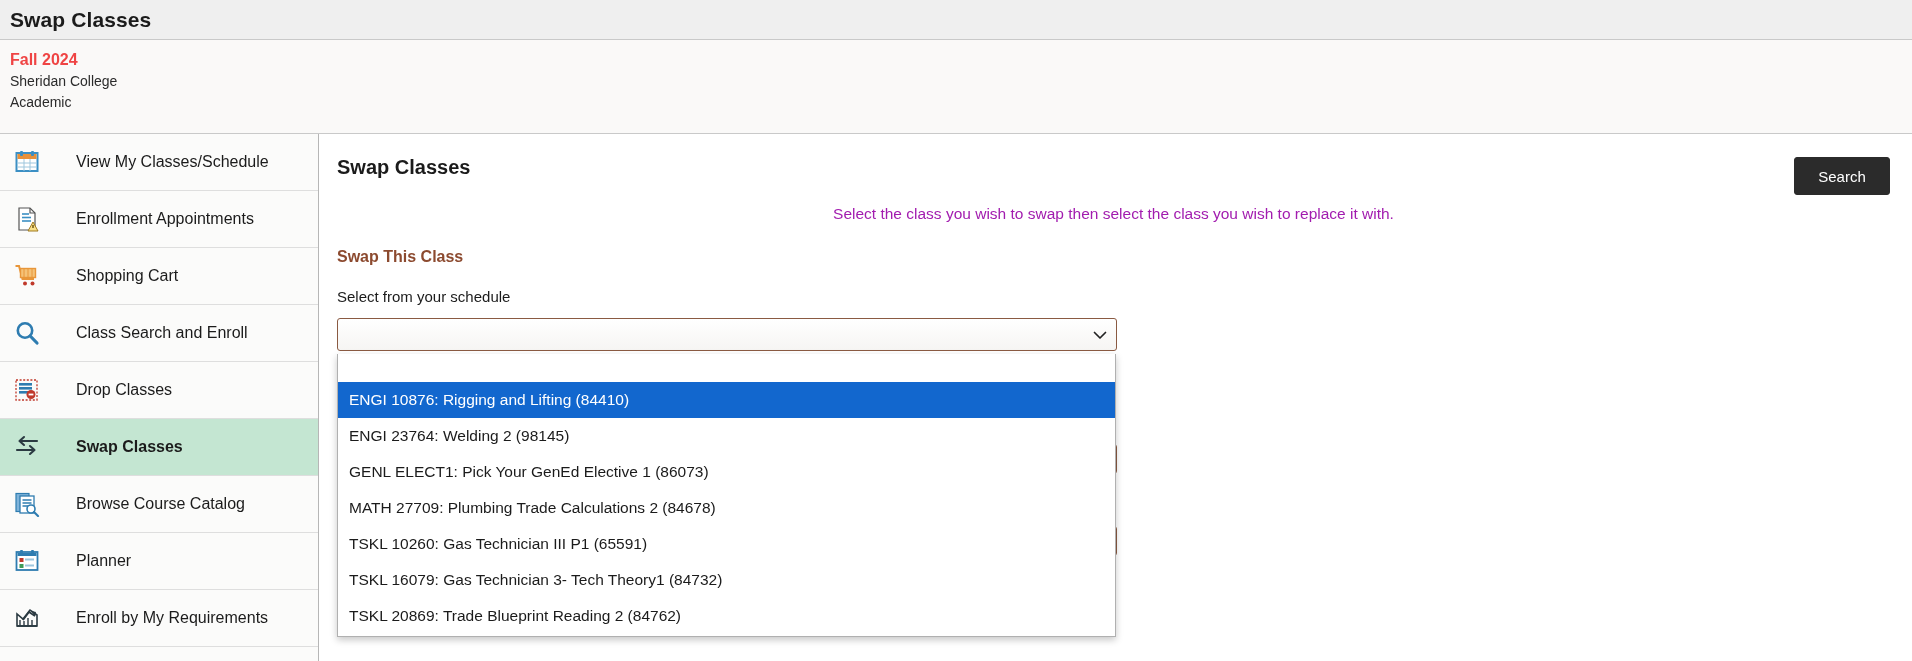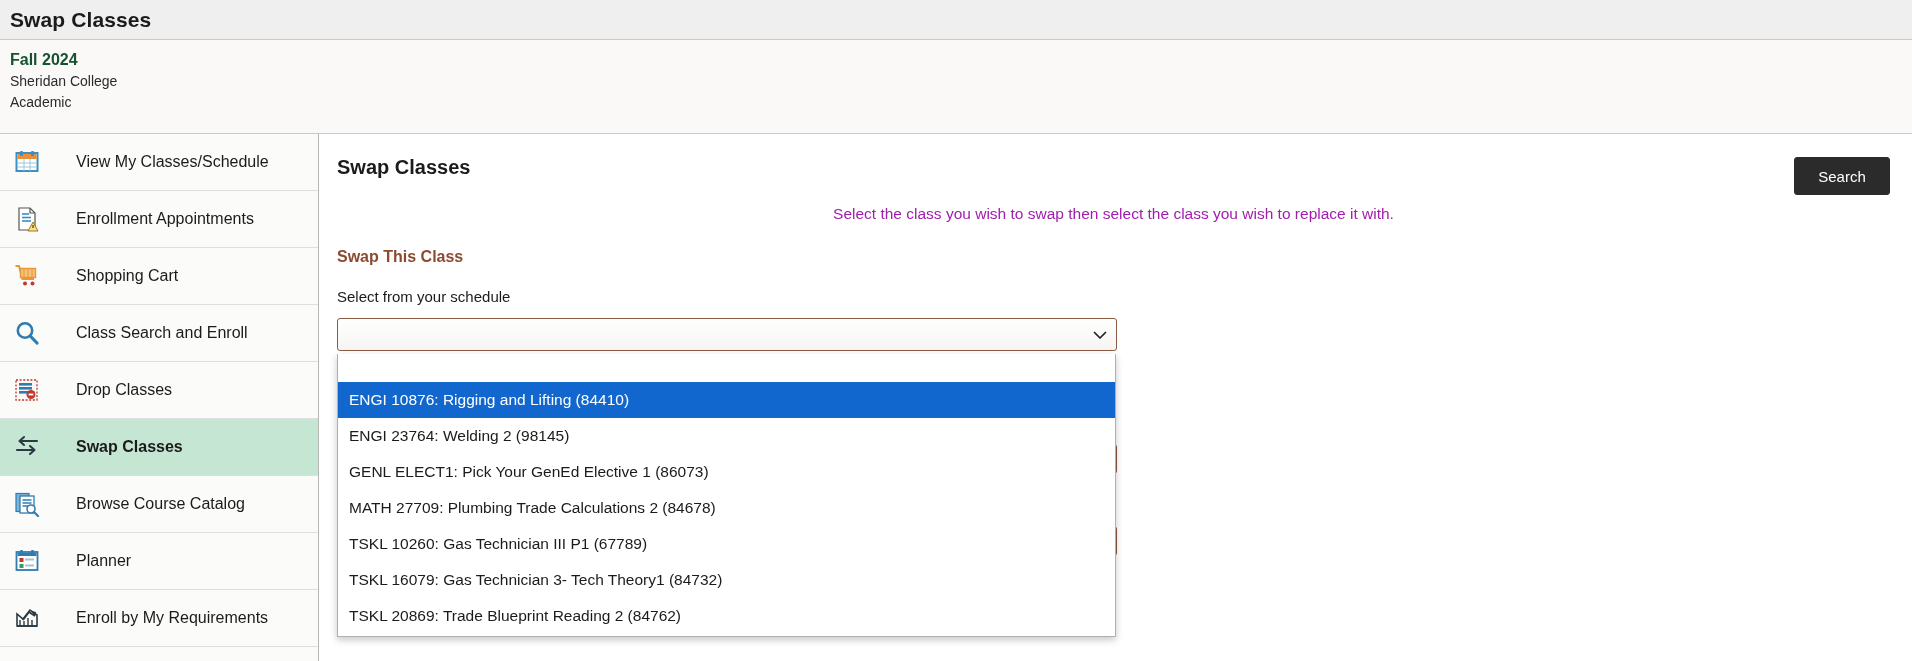--- a/index.html
+++ b/index.html
@@ -35,21 +35,21 @@
   
   .termbar {
     background: #faf9f8;
     border-bottom: 1px solid #c9c9c9;
     padding: 9px 10px 12px 10px;
     height: 94px;
   }
   .term-title {
     font-size: 16px;
     font-weight: bold;
-    color: #14532d;
+    color: #ef4444;
     line-height: 22px;
   }
   .term-sub {
     font-size: 14px;
     color: #2b2b2b;
     line-height: 21px;
   }
 
   
   .body {
@@ -376,21 +376,21 @@
             </svg>
           </span>
         </div>
 
         <div class="dropdown">
           <div class="dd-option blank"></div>
           <div class="dd-option selected">ENGI 10876: Rigging and Lifting (84410)</div>
           <div class="dd-option">ENGI 23764: Welding 2 (98145)</div>
           <div class="dd-option">GENL ELECT1: Pick Your GenEd Elective 1 (86073)</div>
           <div class="dd-option">MATH 27709: Plumbing Trade Calculations 2 (84678)</div>
-          <div class="dd-option">TSKL 10260: Gas Technician III P1 (67789)</div>
+          <div class="dd-option">TSKL 10260: Gas Technician III P1 (65591)</div>
           <div class="dd-option">TSKL 16079: Gas Technician 3- Tech Theory1 (84732)</div>
           <div class="dd-option">TSKL 20869: Trade Blueprint Reading 2 (84762)</div>
         </div>
 
       </div>
 
     </div>
   </div>
 </div>
 

